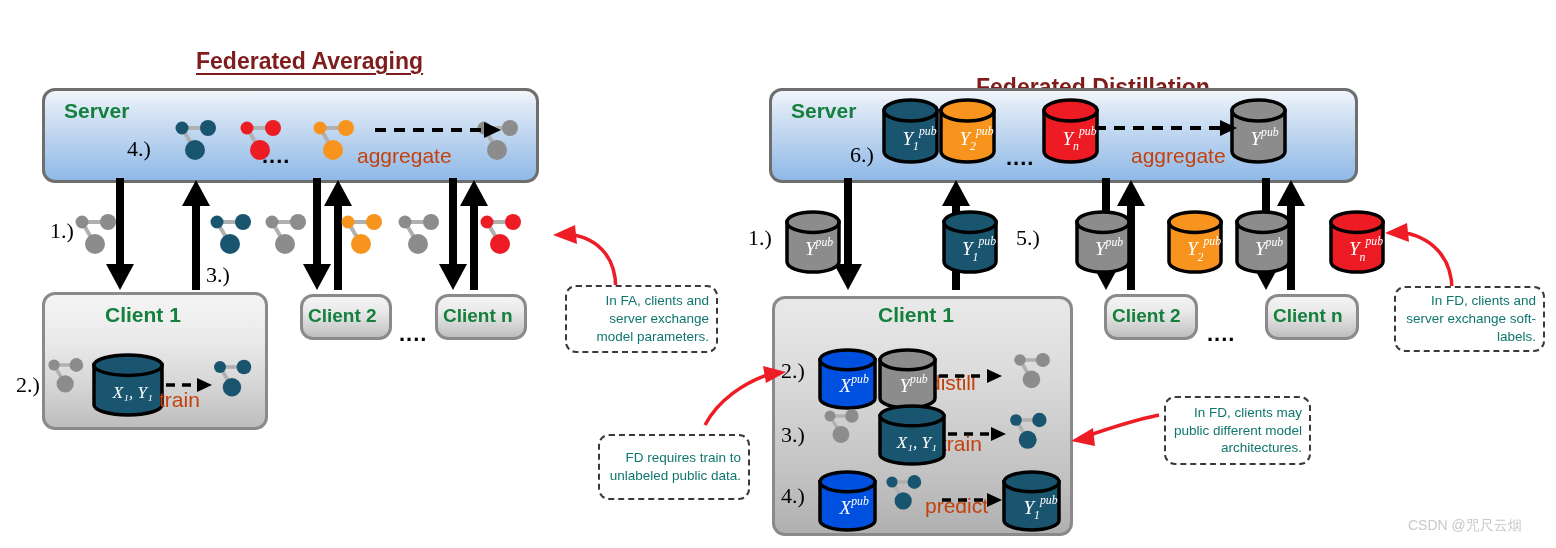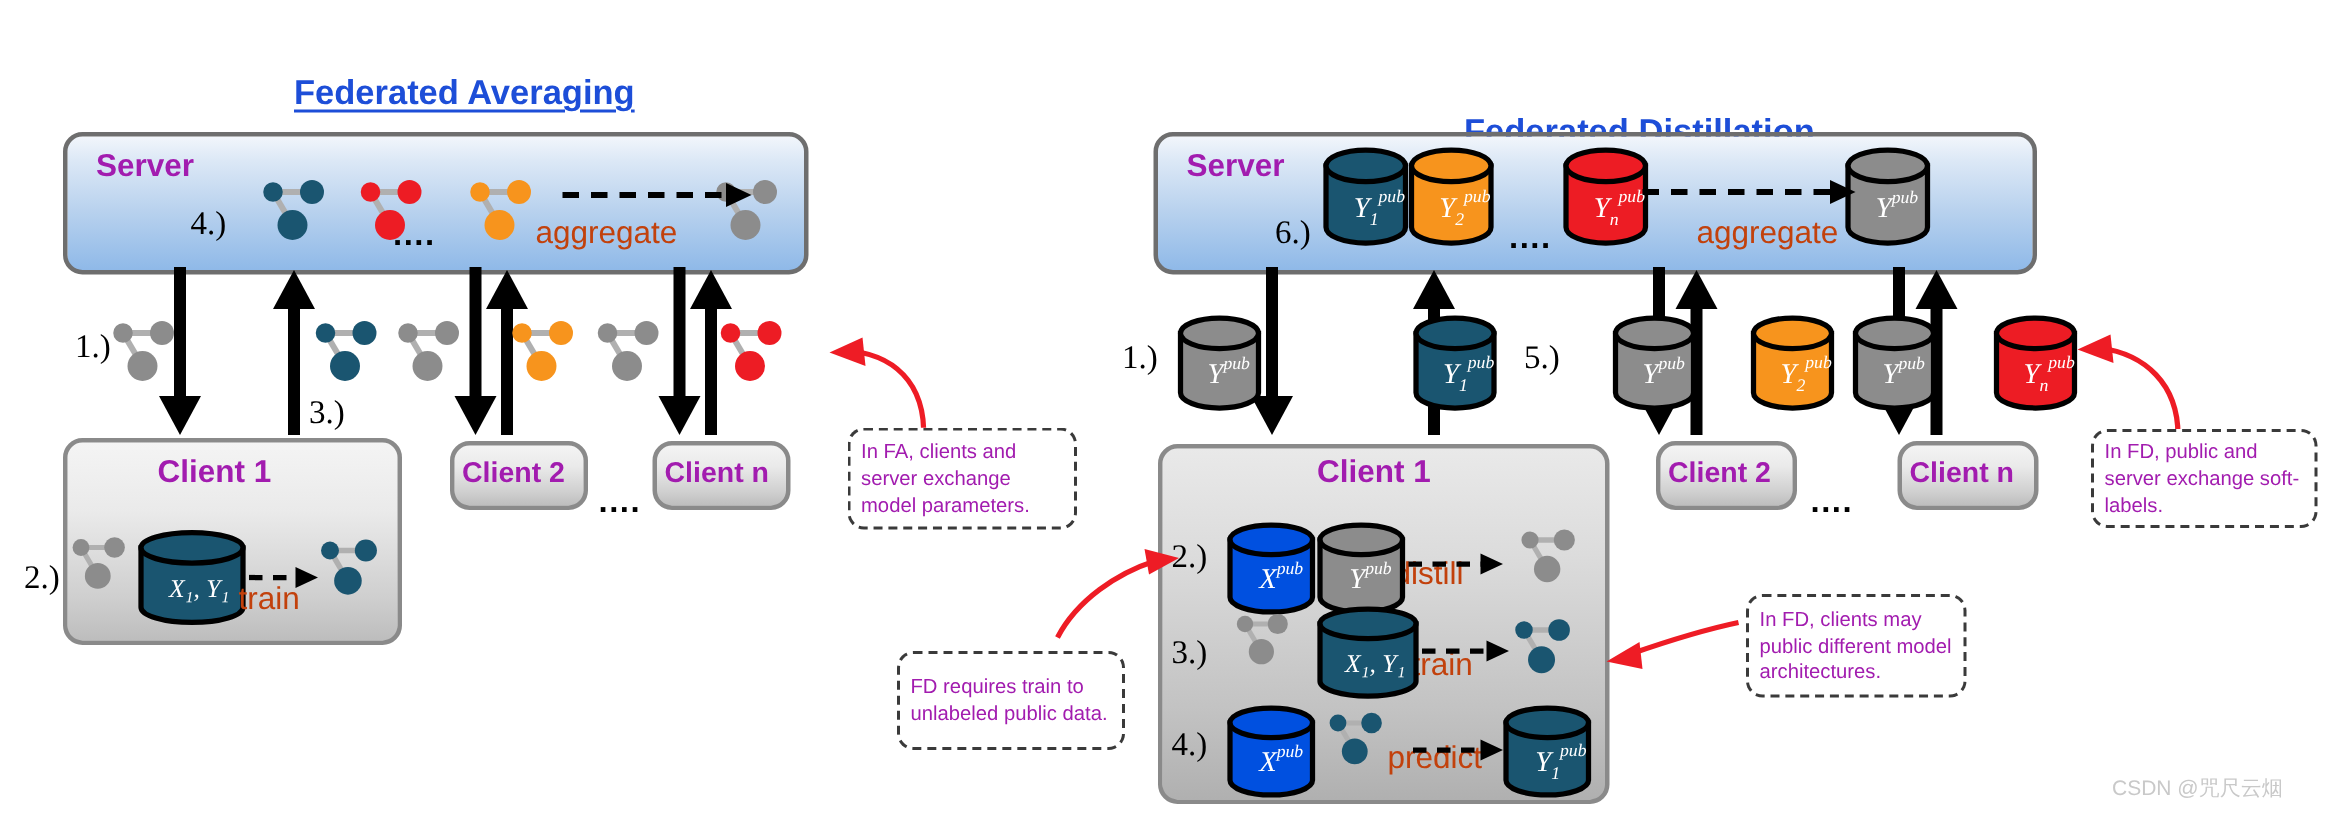--- a/index.html
+++ b/index.html
@@ -1,42 +1,42 @@
 <!DOCTYPE html>
 <html><head>
 <meta charset="utf-8">
 <style>
   html,body{margin:0;padding:0;background:#fff;}
   body{width:1556px;height:548px;position:relative;overflow:hidden;
        font-family:"Liberation Sans",sans-serif;}
   .abs{position:absolute;}
   
-  .diagram-title{font-weight:bold;font-size:23px;color:#1d4ed8;
+  .diagram-title{font-weight:bold;font-size:23px;color:#7f1d1d;
        text-decoration:underline;text-underline-offset:4px;white-space:nowrap;}
   
   .server-box{
       border:3px solid #6e6e6e;border-radius:13px;
       background:linear-gradient(to bottom,#f2f6fb 0%,#dce8f6 18%,#b9d2ee 55%,#8fb9e8 100%);
       box-sizing:border-box;}
   .client-box{
       border:3px solid #8a8a8a;border-radius:13px;
       background:linear-gradient(to bottom,#f4f4f4 0%,#eaeaea 35%,#cfcfcf 78%,#bdbdbd 100%);
       box-sizing:border-box;}
   .client-box.dark{
       background:linear-gradient(to bottom,#e9e9e9 0%,#dcdcdc 30%,#c2c2c2 75%,#b0b0b0 100%);}
-  .box-title{font-weight:bold;font-size:21px;color:#a21caf;}
+  .box-title{font-weight:bold;font-size:21px;color:#15803d;}
   .box-title.small{font-size:19px;}
   
   .step{font-family:"Liberation Serif",serif;font-size:22px;color:#000;}
   .verb{font-family:"Liberation Sans",sans-serif;font-size:21px;color:#c2410c;}
   .dots{font-weight:bold;font-size:22px;color:#000;letter-spacing:1px;}
   
   .callout{
       border:2px dashed #3a3a3a;border-radius:11px;background:#fff;
-      font-size:13.5px;line-height:1.32;text-align:left;color:#a21caf;
+      font-size:13.5px;line-height:1.32;text-align:right;color:#0f766e;
       box-sizing:border-box;display:flex;align-items:center;justify-content:center;
       padding:5px 7px;}
   
   .watermark{font-size:14px;color:#c9c9c9;white-space:nowrap;}
   svg{overflow:visible;}
   .cyl-lbl{font-family:"Liberation Serif",serif;fill:#fff;font-style:italic;}
 </style>
 </head>
 <body>
 
@@ -416,15 +416,15 @@
   </g>
   <g>
     <path d="M1452,290 C1452,256 1430,236 1400,232" stroke="#ee1c25" stroke-width="3.5" fill="none"></path>
     <path d="M1407,223 L1385,233 L1409,242 Z" fill="#ee1c25"></path>
   </g>
 </svg>
 
 <div class="abs callout" style="left:565px;top:285px;width:153px;height:68px;">In FA, clients and server exchange model parameters.</div>
 <div class="abs callout" style="left:598px;top:434px;width:152px;height:66px;">FD requires train to unlabeled public data.</div>
 <div class="abs callout" style="left:1164px;top:396px;width:147px;height:69px;">In FD, clients may public different model architectures.</div>
-<div class="abs callout" style="left:1394px;top:286px;width:151px;height:66px;">In FD, public and server exchange soft-labels.</div>
+<div class="abs callout" style="left:1394px;top:286px;width:151px;height:66px;">In FD, clients and server exchange soft-labels.</div>
 
 <div class="abs watermark" style="left:1408px;top:517px;text-align:right;">CSDN @咒尺云烟</div>
 
 </body></html>

